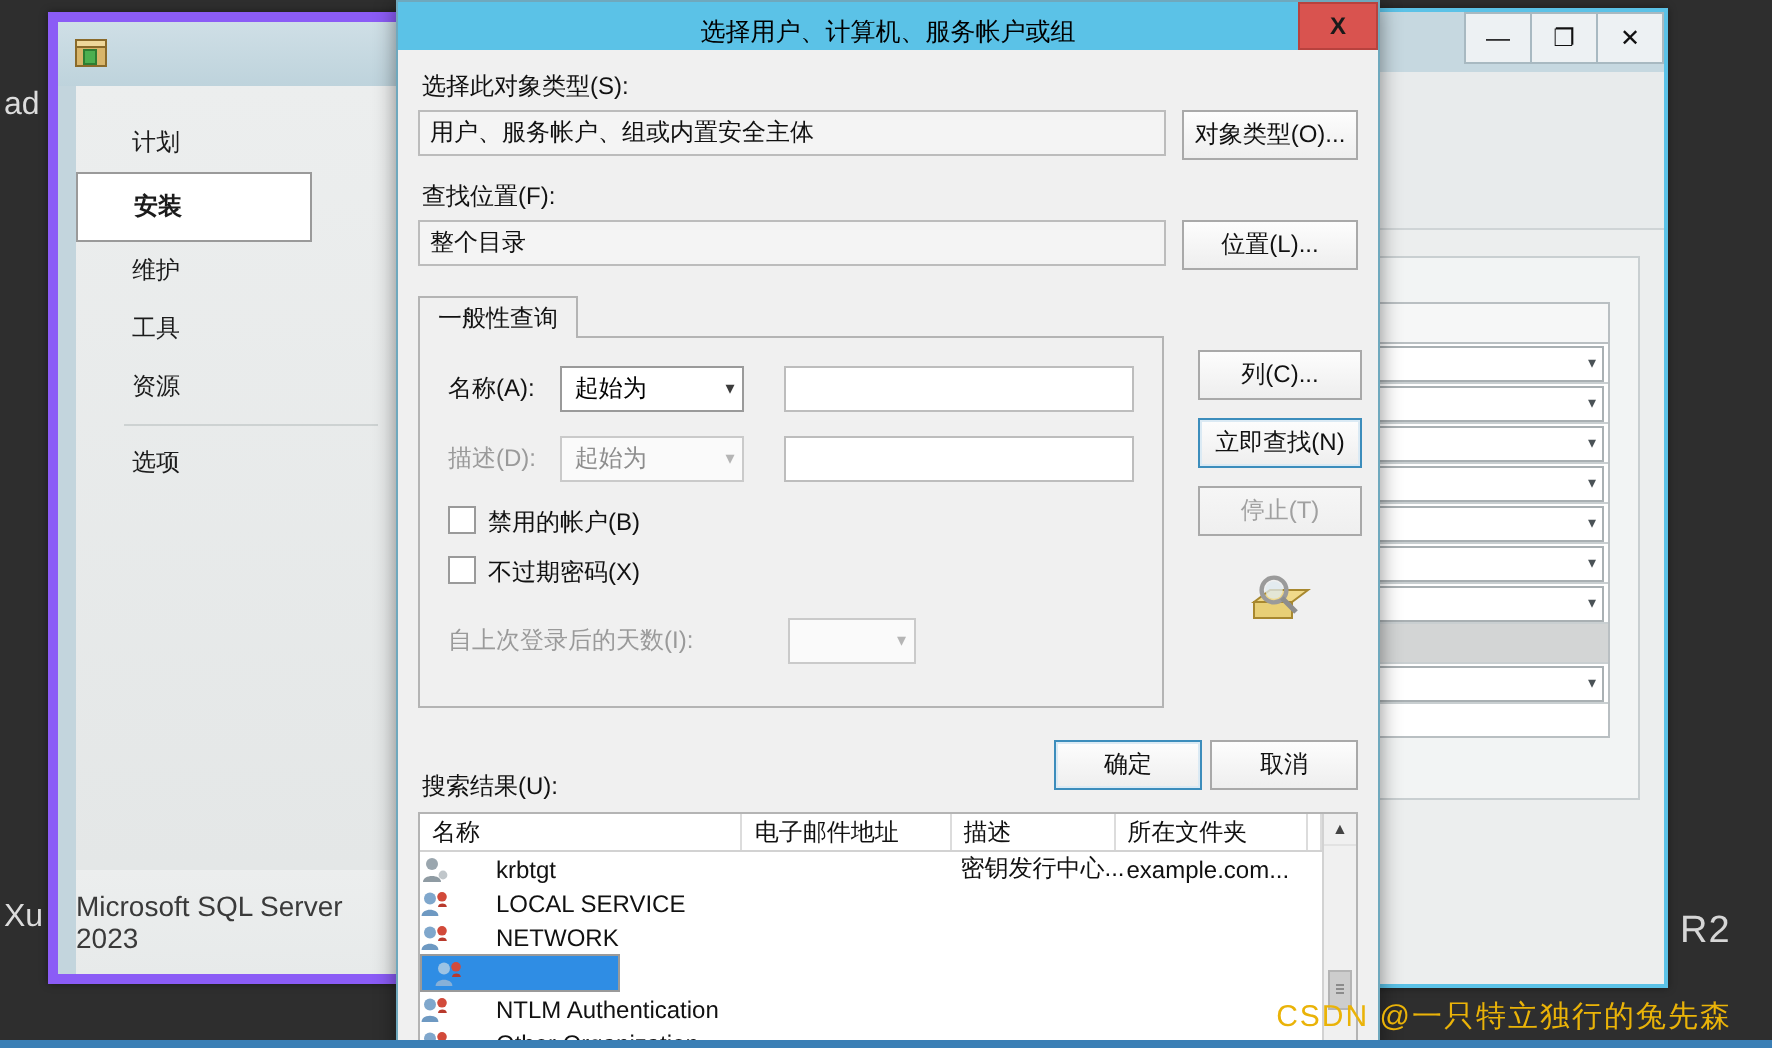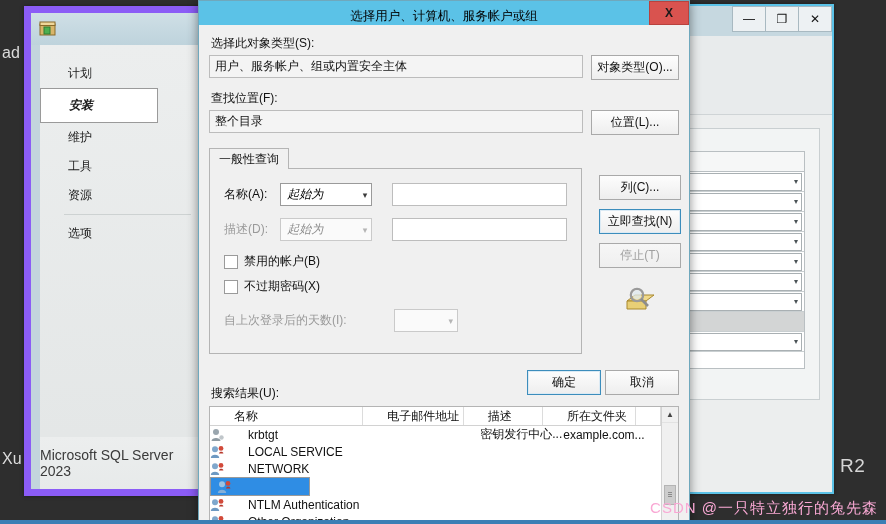--- a/index.html
+++ b/index.html
@@ -11,21 +11,21 @@
     -webkit-font-smoothing:antialiased;
   }
 
   
   #desktop{position:absolute;inset:0;background:#2e2e2e;}
   .desk-label{position:absolute;color:#dcdcdc;font-size:16px;}
 
   
   #sqlwin{
     position:absolute;left:24px;top:6px;width:170px;height:476px;
-    background:#c3d5dd;border:7px solid #8b5cf6;box-shadow:0 0 4px rgba(0,0,0,.4);
+    background:#c3d5dd;border:5px solid #8b5cf6;box-shadow:0 0 4px rgba(0,0,0,.4);
   }
   #sqlwin .titlebar{height:32px;background:linear-gradient(#cfdfe6,#bed3dc);position:relative;}
   #sqlwin .titlebar .ico{position:absolute;left:8px;top:7px;width:17px;height:16px;}
   #sqlwin .body{
     position:absolute;left:9px;top:32px;right:0px;bottom:0;
     background:linear-gradient(#eceeee,#e3e6e6);
   }
   .nav{padding-top:14px;}
   .nav .item{
     padding:6px 0 6px 28px;font-size:12px;color:#1b1b1b;cursor:default;
@@ -117,47 +117,47 @@
   .tab{
     height:18px;padding:2px 9px 0 9px;border:1px solid #b4b4b4;border-bottom:none;
     background:#f0f0f0;font-size:12px;color:#111;position:relative;top:1px;z-index:2;cursor:pointer;
   }
   .groupbox{border:1px solid #b4b4b4;background:#f0f0f0;padding:14px 14px 10px 14px;height:160px;position:relative;}
   .qrow{display:flex;align-items:center;margin-bottom:12px;}
   .qlbl{width:62px;font-size:12px;color:#111;}
   .qlbl.dis{color:#9a9a9a;}
   .sel{
     width:88px;height:21px;border:1px solid #9a9a9a;background:#fff;
-    display:flex;align-items:center;justify-content:space-between;padding:0 4px 0 6px;font-size:12px;font-style:italic;
+    display:flex;align-items:center;justify-content:space-between;padding:0 4px 0 6px;font-size:12px;
   }
   .sel.dis{border-color:#cacaca;color:#8d8d8d;background:#fafafa;}
   .sel .arr{font-size:9px;color:#3b3b3b;}
   .sel.dis .arr{color:#b5b5b5;}
   .qtext{margin-left:20px;width:190px;height:21px;border:1px solid #bdbdbd;background:#fff;}
-  .chk{display:flex;align-items:center;margin-bottom:8px;font-size:12px;color:#111;}
+  .chk{display:flex;margin-bottom:8px;font-size:12px;color:#111;}
   .chkbox{width:12px;height:12px;border:1px solid #9a9a9a;background:#fff;margin-right:6px;}
   .daysrow{display:flex;align-items:center;margin-top:14px;}
   .daysrow .t{font-size:12px;color:#9a9a9a;width:170px;}
 
   .sidebtns{position:absolute;right:10px;top:150px;width:80px;}
   .sidebtns .btn{width:80px;margin-bottom:9px;}
   .magnifier{margin-top:16px;display:flex;justify-content:center;}
 
   .okrow{position:absolute;right:10px;top:345px;display:flex;gap:4px;}
   .okrow .btn{width:72px;height:23px;}
 
   .resultslbl{position:absolute;left:12px;top:360px;font-size:12px;color:#111;}
   .listwrap{
     position:absolute;left:10px;right:10px;top:381px;bottom:0;
     background:#fff;border:1px solid #b4b4b4;border-bottom:none;display:flex;
   }
   .listmain{flex:1;overflow:hidden;}
   .lhdr{display:flex;height:18px;border-bottom:1px solid #d2d2d2;background:#fff;}
   .lhdr div{
-    font-size:12px;color:#111;padding-left:24px;line-height:18px;border-right:1px solid #dcdcdc;
+    font-size:12px;color:#111;padding-left:6px;line-height:18px;border-right:1px solid #dcdcdc;
     box-sizing:border-box;white-space:nowrap;overflow:hidden;
   }
   .c1{width:178px;} .c2{width:115px;} .c3{width:90px;} .c4{width:106px;} .c5{flex:1;}
   .lrow{display:flex;height:17px;align-items:center;font-size:12px;color:#111;}
   .lrow.sel{background:#2f8de4;color:#fff;}
   .lrow .nm{width:178px;display:flex;align-items:center;box-sizing:border-box;white-space:nowrap;overflow:hidden;gap:21px;}
   .lrow .nm span.t{padding-left:2px;}
   .lrow.sel .nm span.t{background:#2f8de4;}
   .lrow .d3{width:90px;white-space:nowrap;overflow:hidden;}
   .lrow .d4{width:106px;white-space:nowrap;overflow:hidden;}
@@ -166,21 +166,21 @@
   .vscroll{width:16px;background:#f0f0f0;border-left:1px solid #d2d2d2;position:relative;}
   .vscroll .up{
     height:15px;display:flex;align-items:center;justify-content:center;font-size:8px;color:#444;
     background:#f0f0f0;border-bottom:1px solid #e2e2e2;
   }
   .vscroll .thumb{position:absolute;left:2px;right:2px;top:78px;height:18px;background:#cdcdcd;border:1px solid #b4b4b4;}
   .vscroll .thumb .grip{position:absolute;left:3px;right:3px;top:6px;height:5px;
     background:repeating-linear-gradient(#8b8b8b 0 1px,transparent 1px 2px);}
 
   
-  #wm{position:absolute;right:8px;bottom:6px;font-size:15px;color:#f9a8d4;letter-spacing:1px;z-index:40;}
+  #wm{position:absolute;right:20px;bottom:6px;font-size:15px;color:#eab308;letter-spacing:1px;z-index:40;}
   #taskbar{position:absolute;left:0;right:0;bottom:0;height:4px;background:#3b7fb5;}
 </style>
 </head>
 <body>
 
 <div id="desktop">
   <div class="desk-label" style="left:2px;top:44px;">ad</div>
   <div class="desk-label" style="left:2px;top:450px;">Xu</div>
 </div>
 

